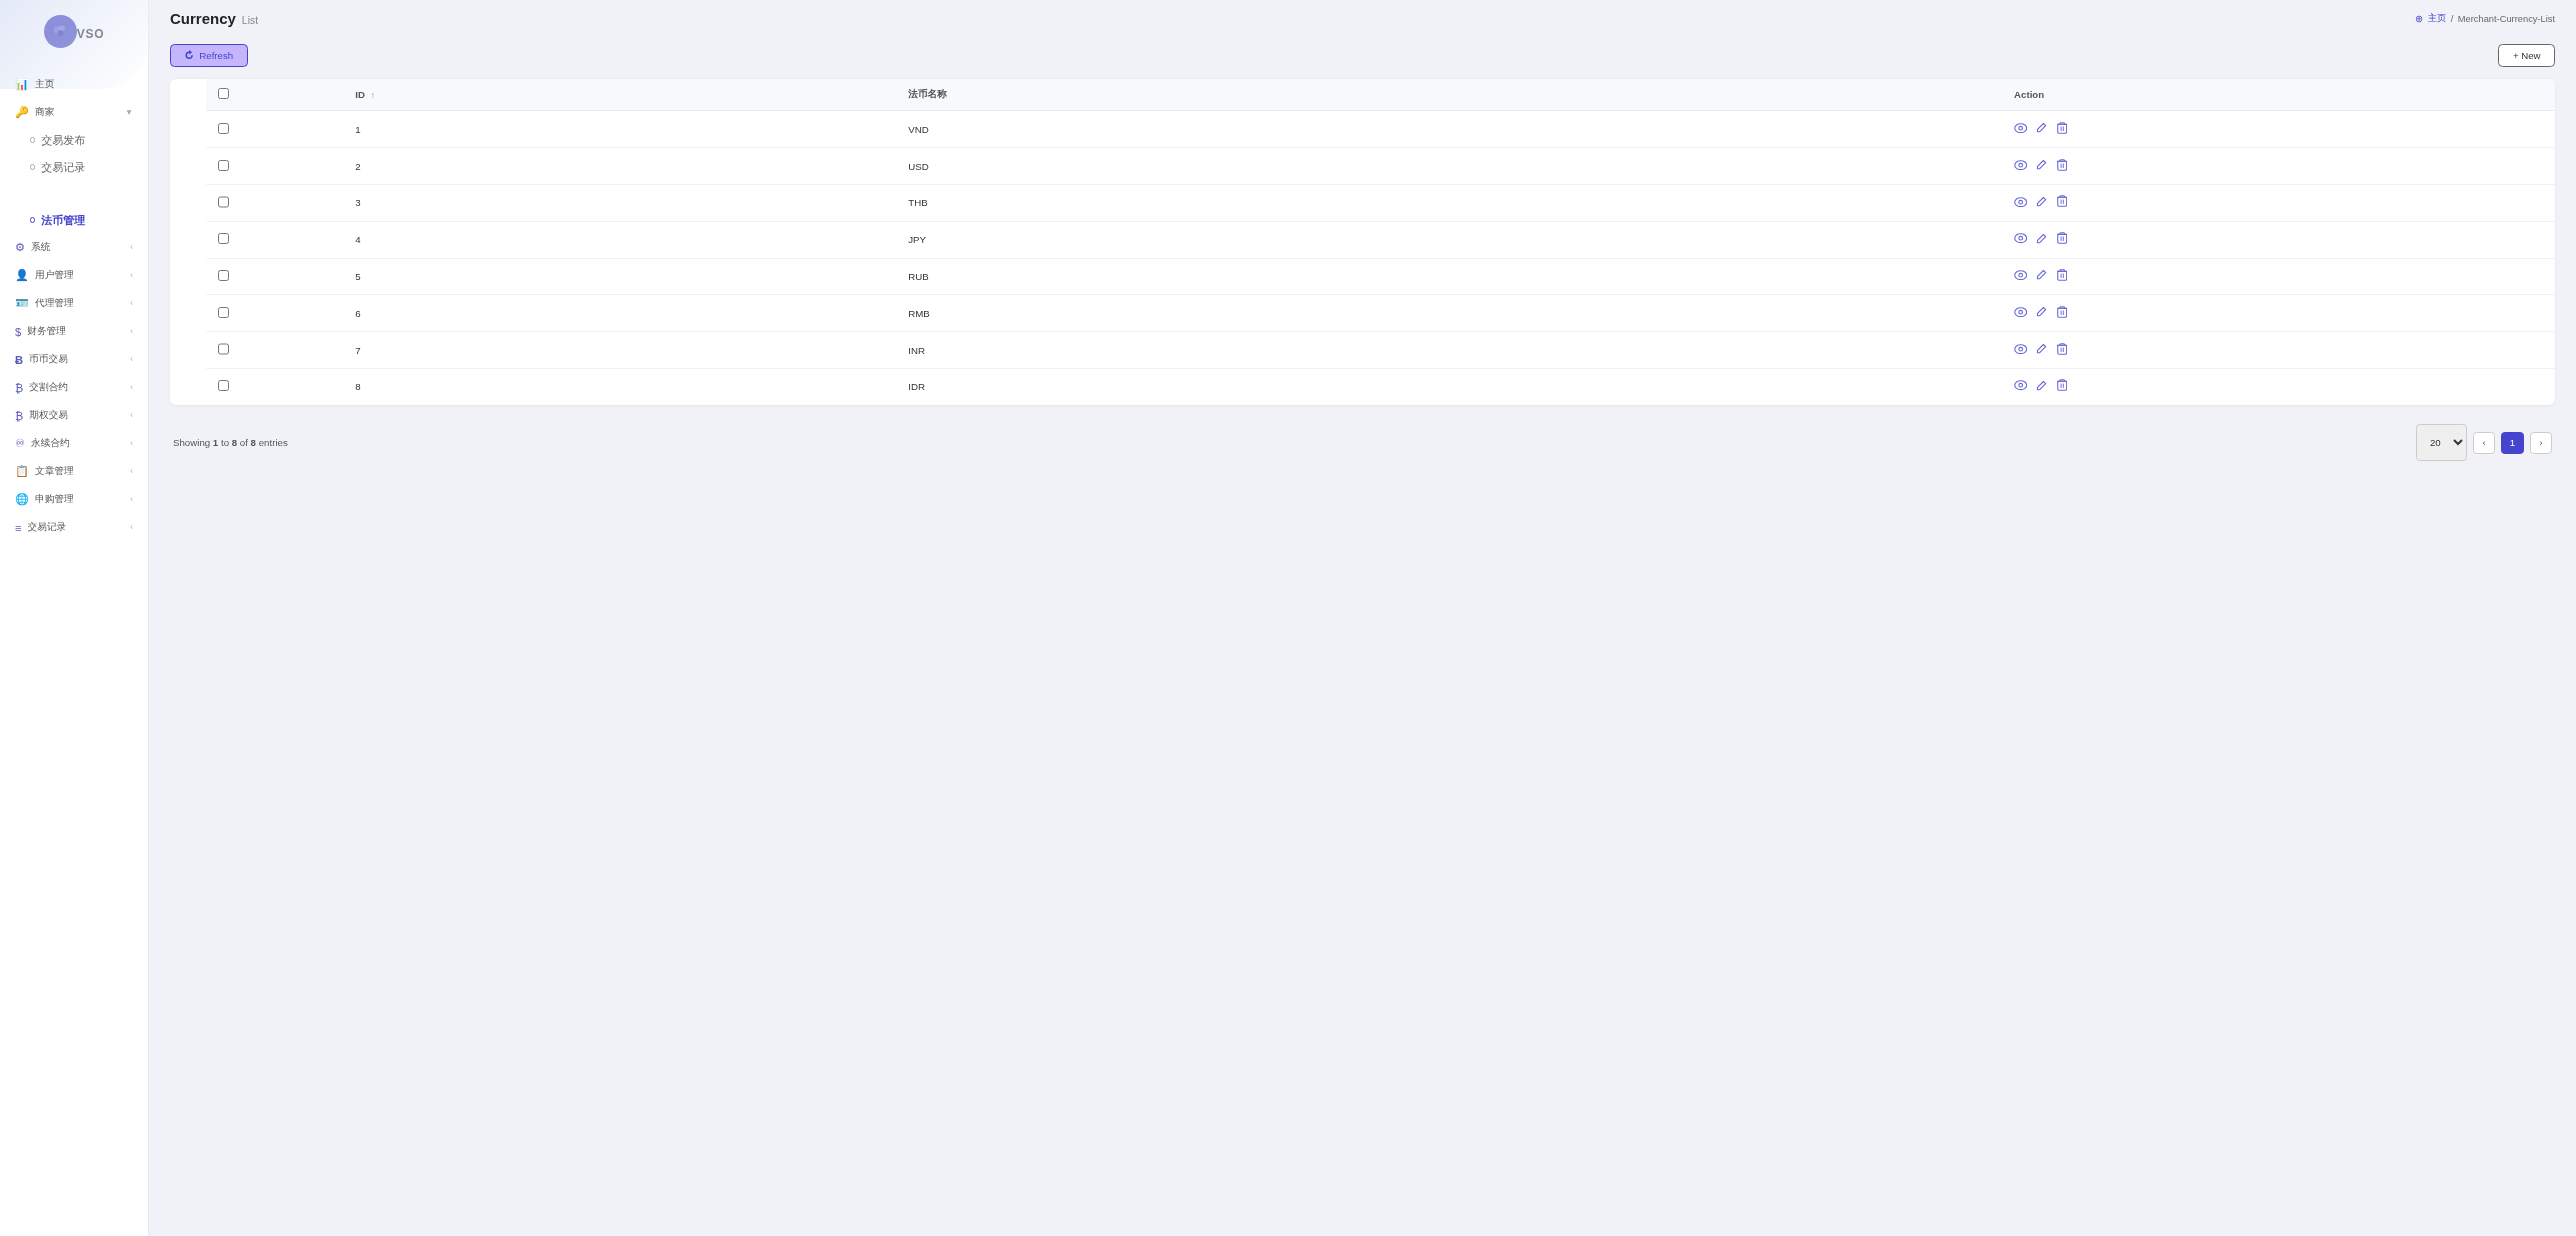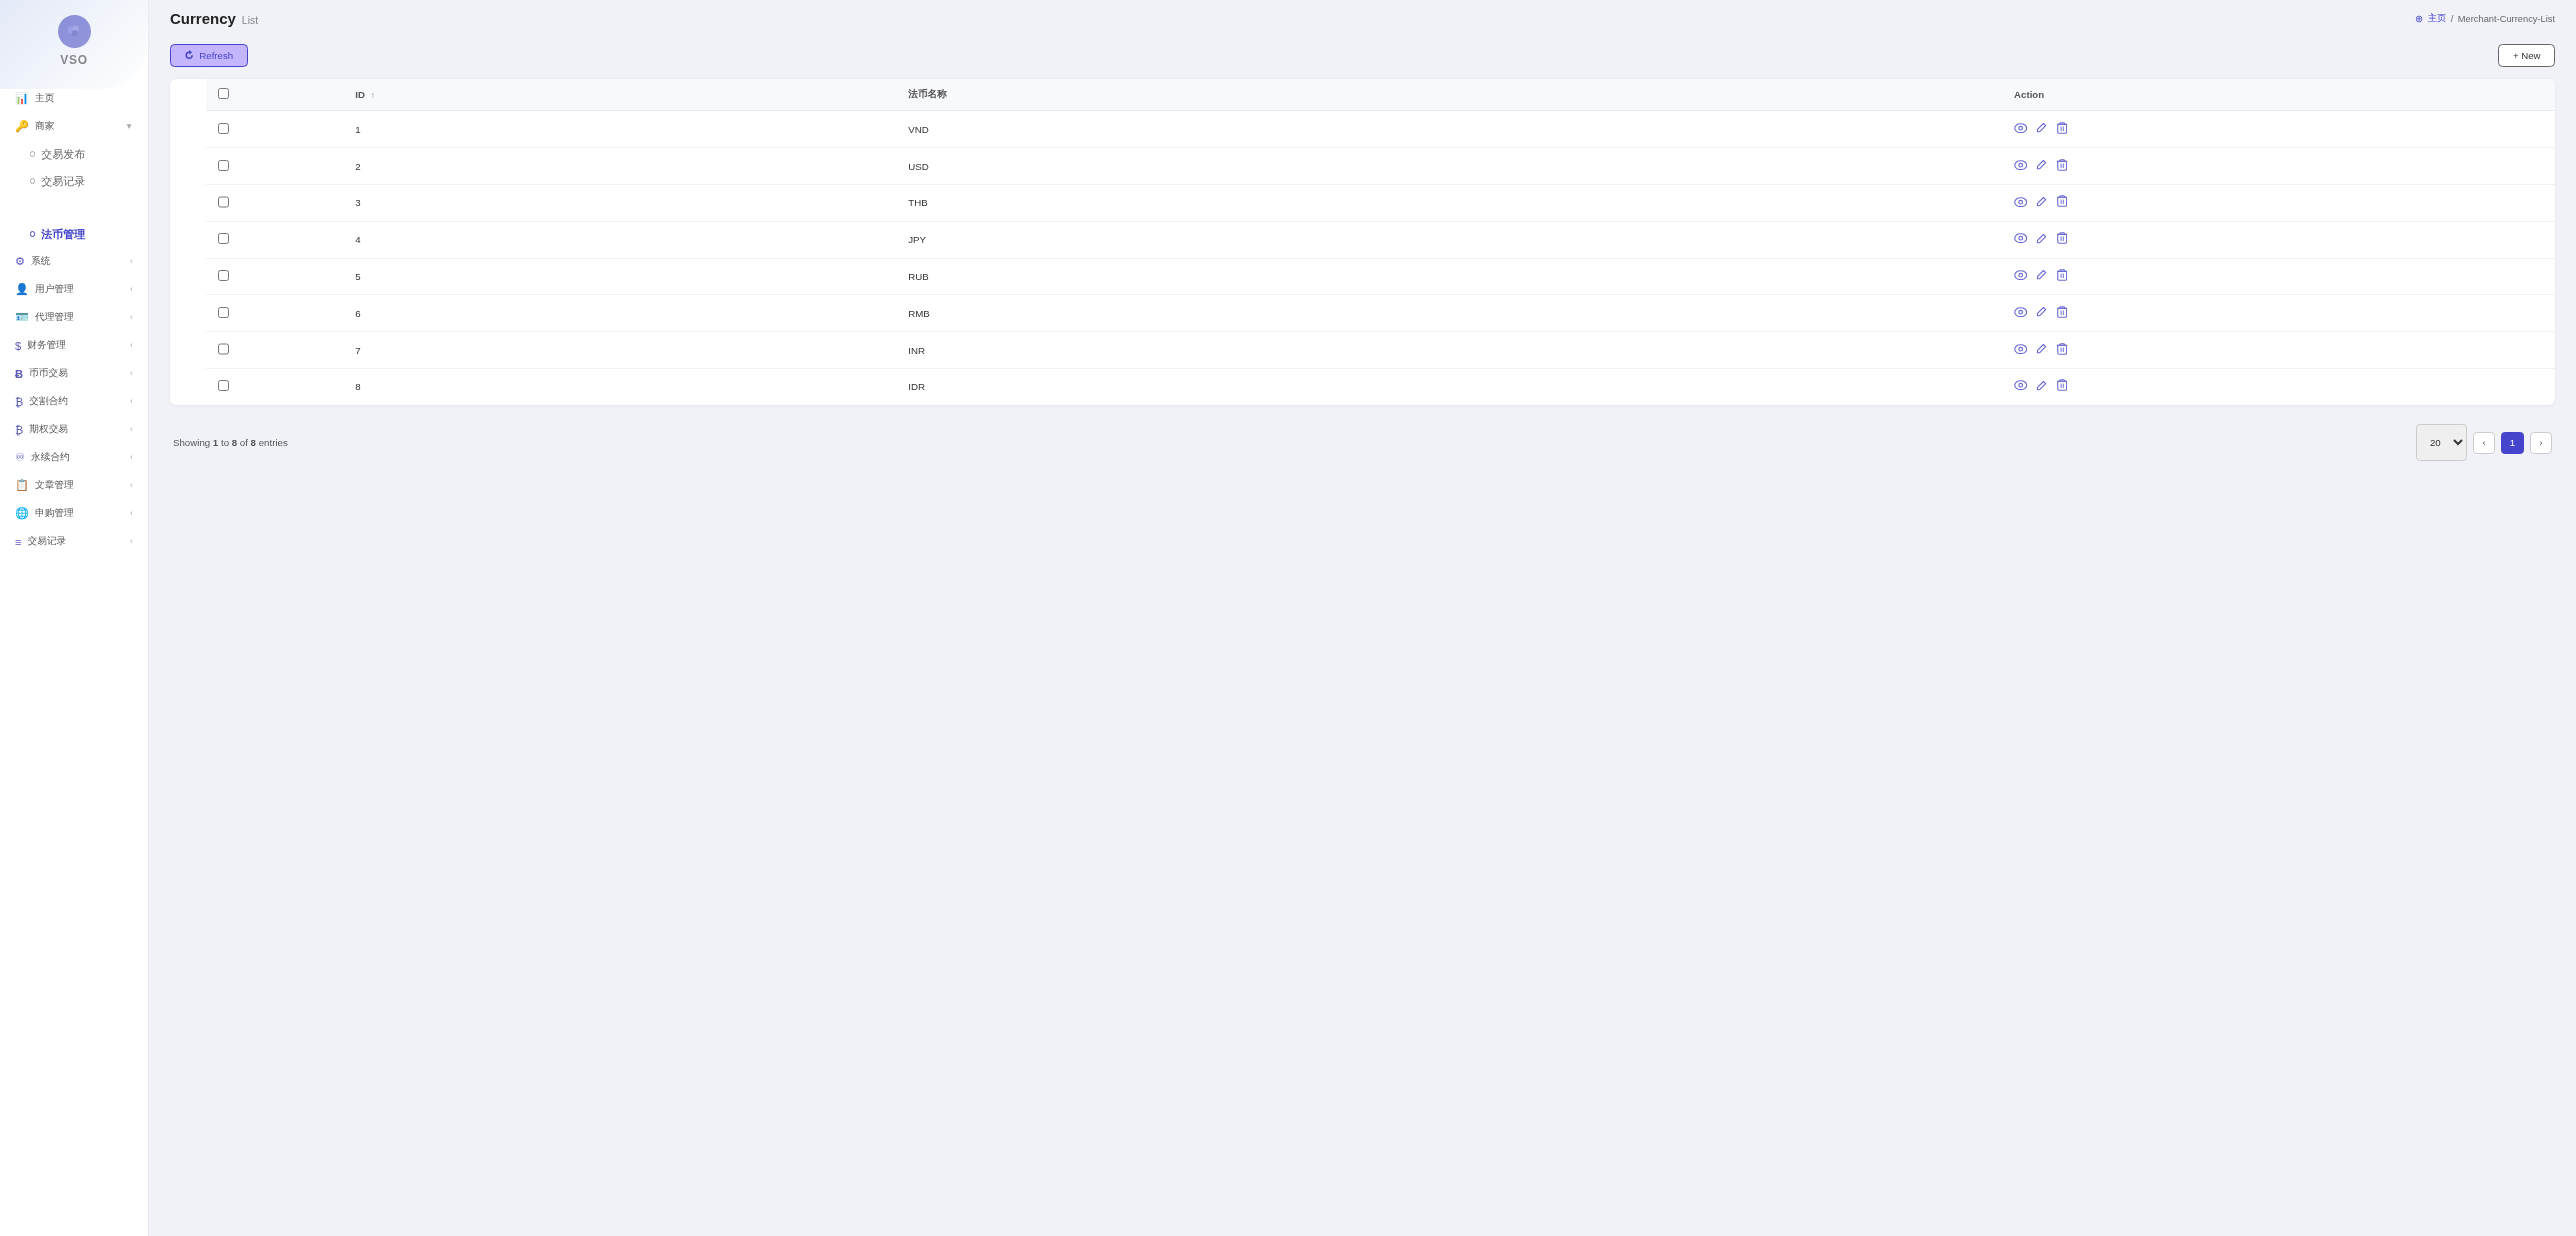--- a/index.html
+++ b/index.html
@@ -20,21 +20,21 @@
       display: flex;
       flex-direction: column;
       align-items: center;
       padding-top: 15px;
       border-right: 0.7px solid #e8eaf0;
       overflow-y: auto;
       position: relative;
     }
     .sidebar-logo-area {
       display: flex;
-      flex-direction: column;
+      flex-direction: row;
       align-items: center;
       margin-bottom: 18px;
     }
     .sidebar-logo {
       width: 33px;
       height: 33px;
       background: #3d3dbe;
       border-radius: 50%;
       display: flex;
       align-items: center;

